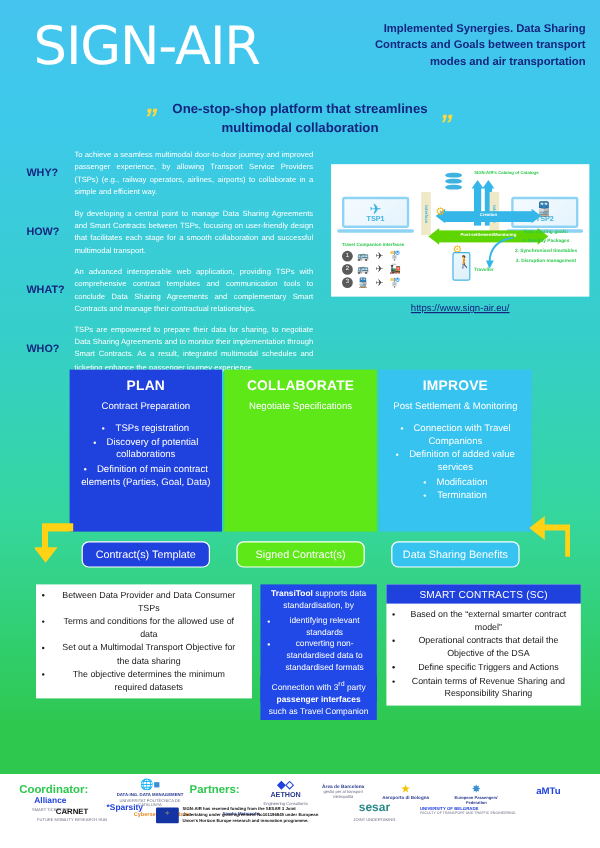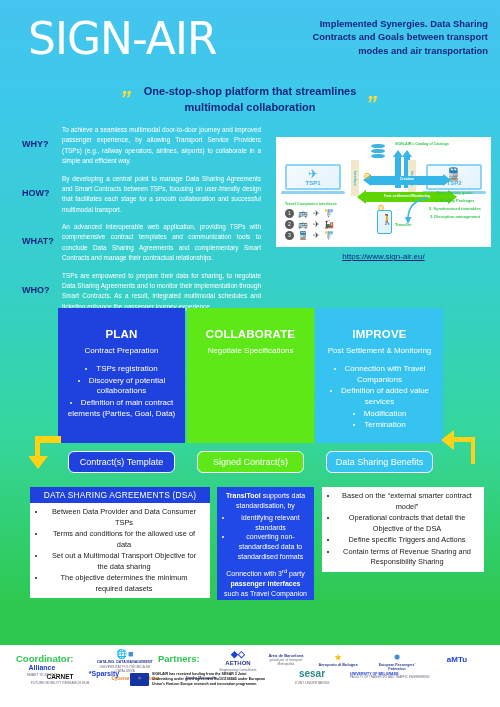--- a/index.html
+++ b/index.html
@@ -138,21 +138,21 @@
     position:absolute; right:4px; top:52px; width:62px;
     font-size:4px; color:#2ec84e; font-weight:bold; line-height:1.5; text-align:center;
   }
   .goals .gt { display:block; margin-bottom:2px; }
   .goal-arrow { position:absolute; right:60px; top:58px; width:26px; height:30px; }
 
   
   .pillars { position:absolute; left:58px; top:308px; width:385px; height:170px; }
   .pillar {
     position:absolute; top:0; width:127px; height:135px;
-    color:#fff; text-align:center; padding:20px 6px 0;
+    color:#fff; text-align:center; padding:8px 6px 0;
   }
   .pillar.plan { left:0; background:#1f41dd; }
   .pillar.collab { left:129px; background:#5ee817; }
   .pillar.improve { left:258px; background:#36c3ef; }
   .pillar h3 { font-size:11.5px; font-weight:bold; letter-spacing:.2px; margin-bottom:6px; }
   .pillar .sub { font-size:8px; line-height:1.3; margin-bottom:8px; font-weight:normal; }
   .pillar ul { list-style:disc; text-align:center; padding-left:0; margin:0; }
   .pillar li {
     font-size:8px; line-height:1.32; list-style-position:inside;
     margin-bottom:1px;
@@ -379,21 +379,20 @@
 
   <svg class="elbow left" viewBox="0 0 34 40">
     <path d="M32 4 L32 11 L11 11 L11 24 L19 24 L9 37 L-1 24 L6 24 L6 4 Z" fill="#ffd215"></path>
   </svg>
   <svg class="elbow right" viewBox="0 0 34 40">
     <path d="M30 36 L30 14 L13 14 L13 22 L0 12 L13 2 L13 9 L36 9 L36 36 Z" fill="#ffd215"></path>
   </svg>
 
   <div class="panels">
     <div class="panel dsa">
-      <div class="hdr">DATA SHARING AGREEMENTS (DSA)</div>
       <ul>
         <li>Between Data Provider and Data Consumer TSPs</li>
         <li>Terms and conditions for the allowed use of data</li>
         <li>Set out a Multimodal Transport Objective for the data sharing</li>
         <li>The objective determines the minimum required datasets</li>
       </ul>
     </div>
 
     <div class="bluebox transitool">
       <div>
@@ -404,20 +403,21 @@
         <li>converting non-standardised data to standardised formats</li>
         <li>verifying the quality of standardised data</li>
       </ul>
     </div>
 
     <div class="bluebox passenger">
       <span>Connection with 3</span><sup>rd</sup><span> party </span><b>passenger interfaces</b><span> such as Travel Companion and MaaS (Mobility as a Service) apps</span>
     </div>
 
     <div class="panel sc">
+      <div class="hdr">SMART CONTRACTS (SC)</div>
       <ul>
         <li>Based on the “external smarter contract model”</li>
         <li>Operational contracts that detail the Objective of the DSA</li>
         <li>Define specific Triggers and Actions</li>
         <li>Contain terms of Revenue Sharing and Responsibility Sharing</li>
       </ul>
     </div>
   </div>
 
   <div class="greenstrip"></div>

